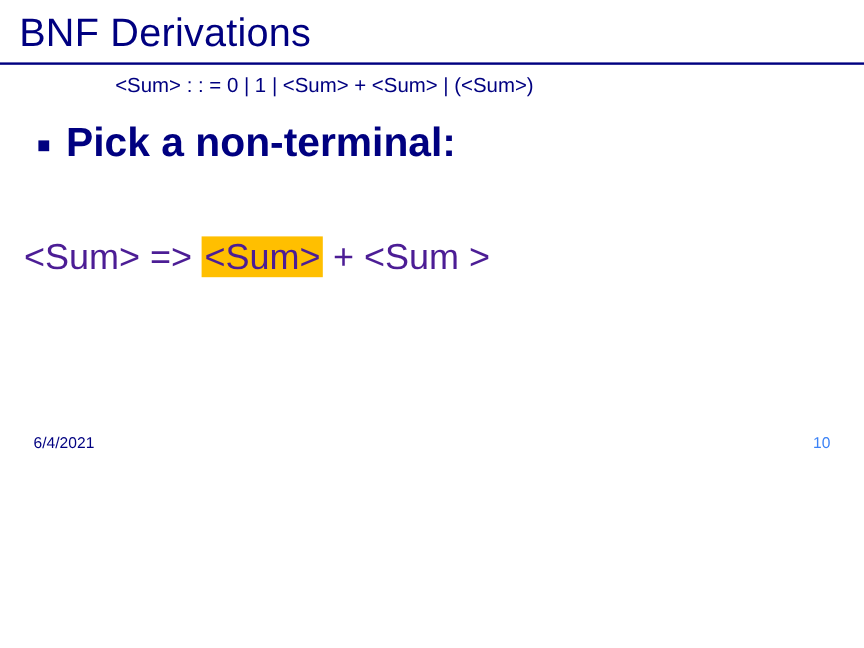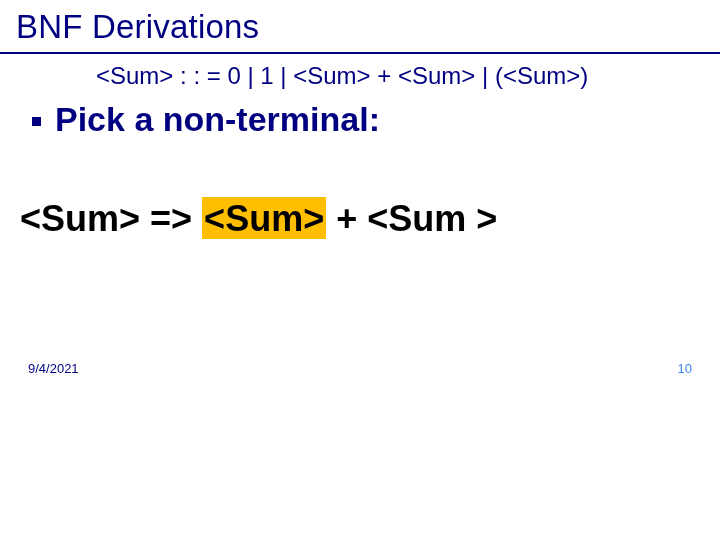--- a/index.html
+++ b/index.html
@@ -33,21 +33,21 @@
     left: 0;
     top: 52px;
     width: 720px;
     height: 2px;
     background: #000080;
   }
   .grammar {
     position: absolute;
     left: 96px;
     top: 62px;
-    font-size: 24px;
+    font-size: 17px;
     color: #000080;
     white-space: pre;
   }
   .bullet-row {
     position: absolute;
     left: 32px;
     top: 100px;
     display: flex;
     align-items: center;
   }
@@ -62,24 +62,23 @@
   .bullet-text {
     font-size: 34px;
     font-weight: 700;
     color: #000080;
     text-align: right;
   }
   .deriv {
     position: absolute;
     left: 20px;
     top: 198px;
-    font-size: 36px;
-    color: #000000;
+    font-size: 30px;
+    color: #4c1d95;
     white-space: pre;
-    font-weight: bold;
   }
   .deriv .hl {
     background: #ffbf00;
     padding: 1px 2px 0 2px;
   }
   .footer-date {
     position: absolute;
     left: 28px;
     bottom: 16px;
     font-size: 13px;
@@ -103,16 +102,16 @@
 
   <div class="grammar">&lt;Sum&gt; : : = 0 | 1 | &lt;Sum&gt; + &lt;Sum&gt; | (&lt;Sum&gt;)</div>
 
   <div class="bullet-row">
     <div class="bullet"></div>
     <div class="bullet-text">Pick a non-terminal:</div>
   </div>
 
   <div class="deriv"><span>&lt;Sum&gt; =&gt; </span><span class="hl">&lt;Sum&gt;</span><span> + &lt;Sum &gt;</span></div>
 
-  <div class="footer-date">9/4/2021</div>
+  <div class="footer-date">6/4/2021</div>
   <div class="footer-page">10</div>
 
 </div>
 
 </body></html>

